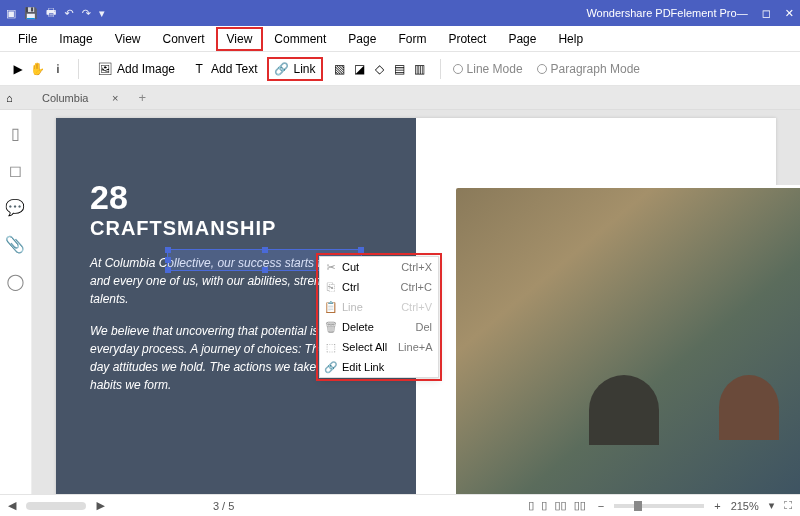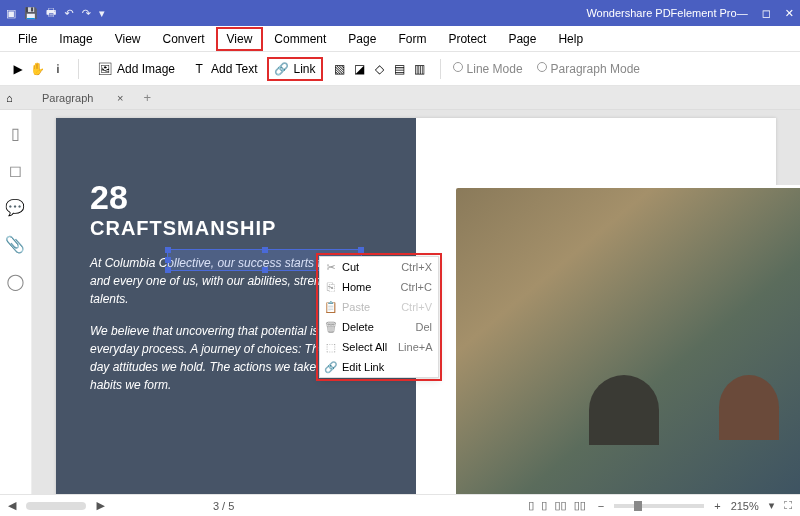--- a/index.html
+++ b/index.html
@@ -18,21 +18,21 @@
 .menubar .menuitem.highlight { outline: 2px solid #e02b2b; outline-offset: -1px; }
 
 
 .toolbar { height: 34px; background: #fff; display: flex; align-items: center; padding: 0 10px; gap: 4px; border-bottom: 1px solid #e4e4e4; font-size: 12px; }
 .toolbar .group { display: flex; align-items: center; gap: 4px; }
 .toolbar .sep { width: 1px; height: 20px; background: #ddd; margin: 0 8px; }
 .toolbar .tbtn { display: flex; align-items: center; gap: 4px; padding: 3px 6px; cursor:pointer; }
 .toolbar .tbtn.highlight { outline: 2px solid #e02b2b; outline-offset: -1px; }
 .toolbar .icon { width: 16px; height: 16px; display: inline-flex; align-items: center; justify-content: center; }
 .toolbar .radio { width: 10px; height: 10px; border: 1px solid #999; border-radius: 50%; display: inline-block; margin-right: 4px; }
-.toolbar .mode { color: #888; display: flex; align-items: flex-start; }
+.toolbar .mode { color: #888; display: flex; align-items: center; }
 
 
 .tabstrip { height: 24px; background: #e8e8e8; display: flex; align-items:center; padding-left: 6px; font-size: 11px; border-bottom: 1px solid #ddd; }
 .tabstrip .homeicon { width: 18px; margin-right: 8px; }
 .tab { background: #e8e8e8; padding: 4px 40px 4px 10px; position:relative; color: #555; }
 .tab .tabclose { position: absolute; right: 10px; top: 4px; }
 .tabstrip .addtab { margin-left: 10px; color: #888; font-size: 13px; }
 
 
 .bodyrow { display:flex; height: calc(516px - 26px - 26px - 34px - 24px - 22px); }
@@ -146,21 +146,21 @@
     </div>
   <div class="mode" style="margin-left:10px;">
       <span class="radio"></span>
       <span>Paragraph Mode</span>
     </div>
 </div>
 
 <div class="tabstrip">
   <span class="homeicon">⌂</span>
   <div class="tab">
-    <span>Paragraph</span>
+    <span>Columbia</span>
     <span class="tabclose">×</span>
   </div>
   <span class="addtab">+</span>
 </div>
 
 <div class="bodyrow">
   <div class="sidebar">
     <span>▯</span>
     <span>◻</span>
     <span>💬</span>
@@ -191,26 +191,26 @@
 </div>
 
 <div class="ctxmenu">
   <div class="row">
       <span class="ci">✂</span>
       <span class="cl">Cut</span>
       <span class="cs">Ctrl+X</span>
     </div>
   <div class="row">
       <span class="ci">⎘</span>
-      <span class="cl">Home</span>
+      <span class="cl">Ctrl</span>
       <span class="cs">Ctrl+C</span>
     </div>
   <div class="row disabled">
       <span class="ci">📋</span>
-      <span class="cl">Paste</span>
+      <span class="cl">Line</span>
       <span class="cs">Ctrl+V</span>
     </div>
   <div class="row">
       <span class="ci">🗑</span>
       <span class="cl">Delete</span>
       <span class="cs">Del</span>
     </div>
   <div class="row">
       <span class="ci">⬚</span>
       <span class="cl">Select All</span>

